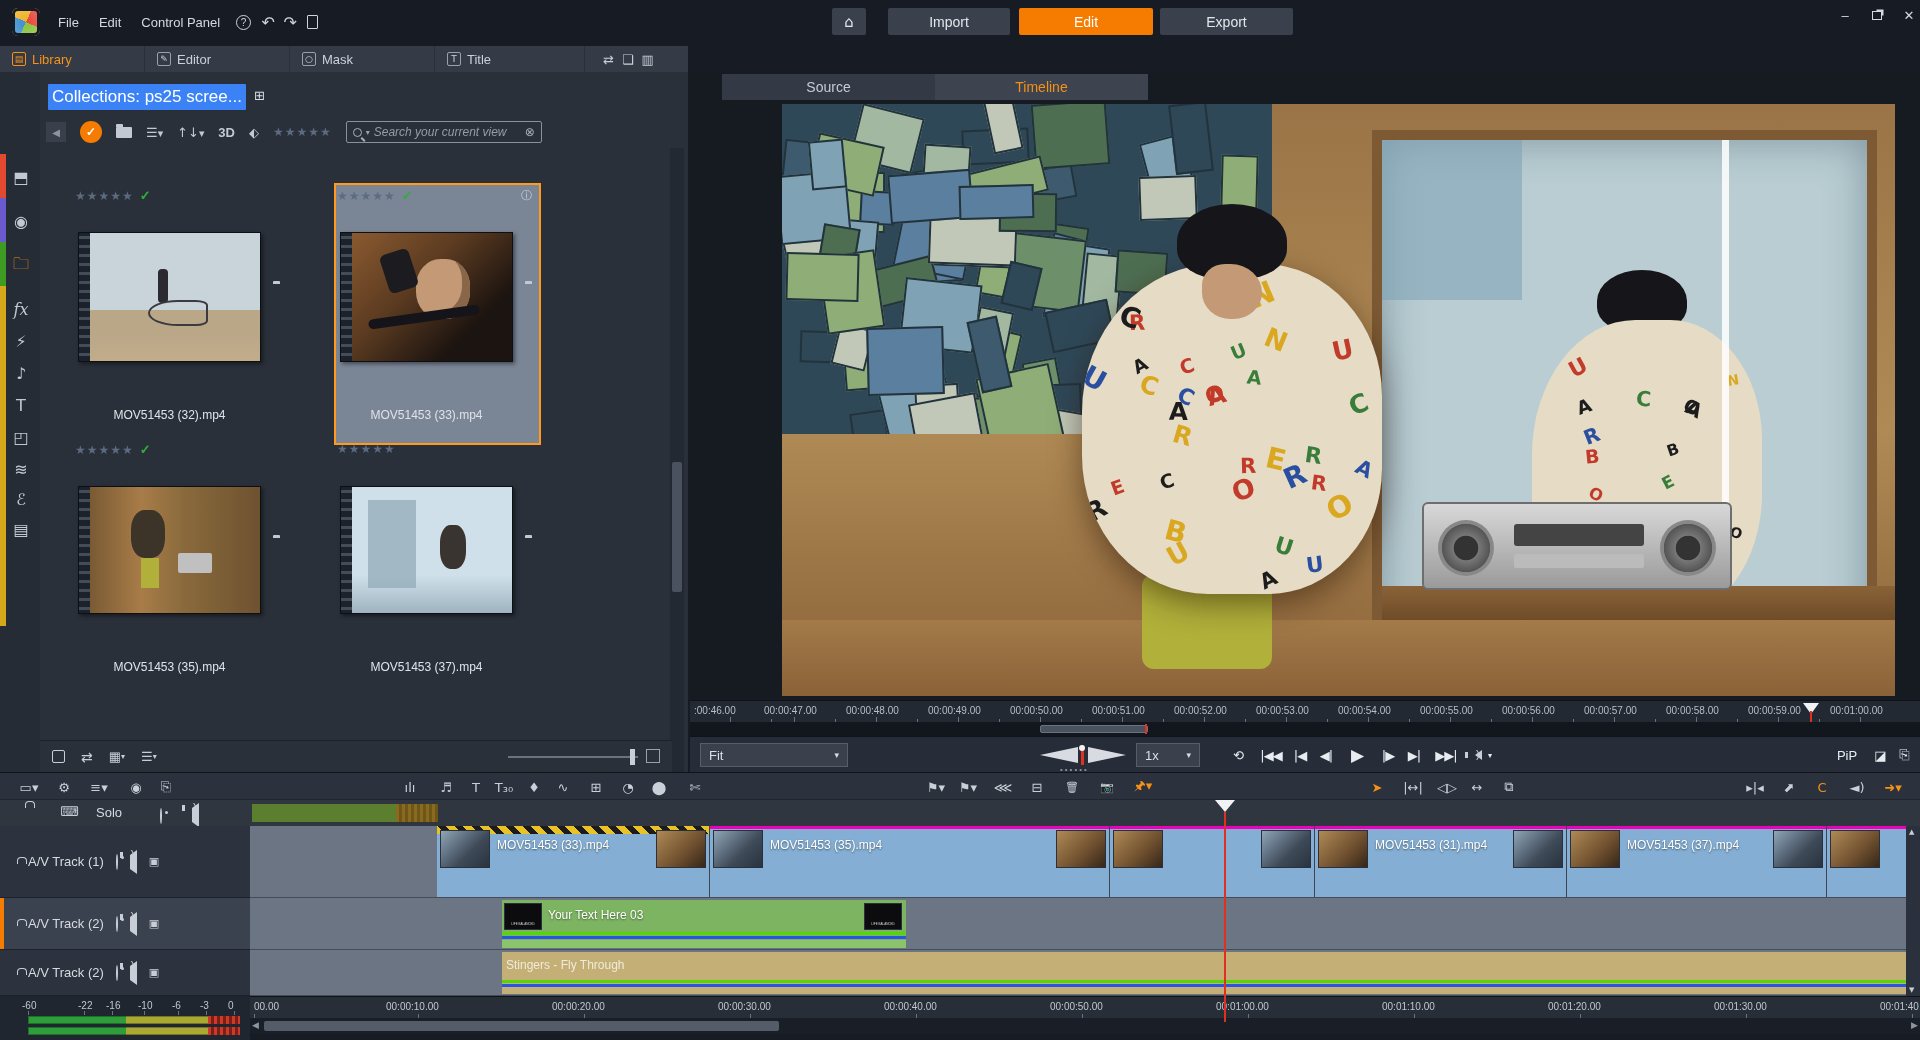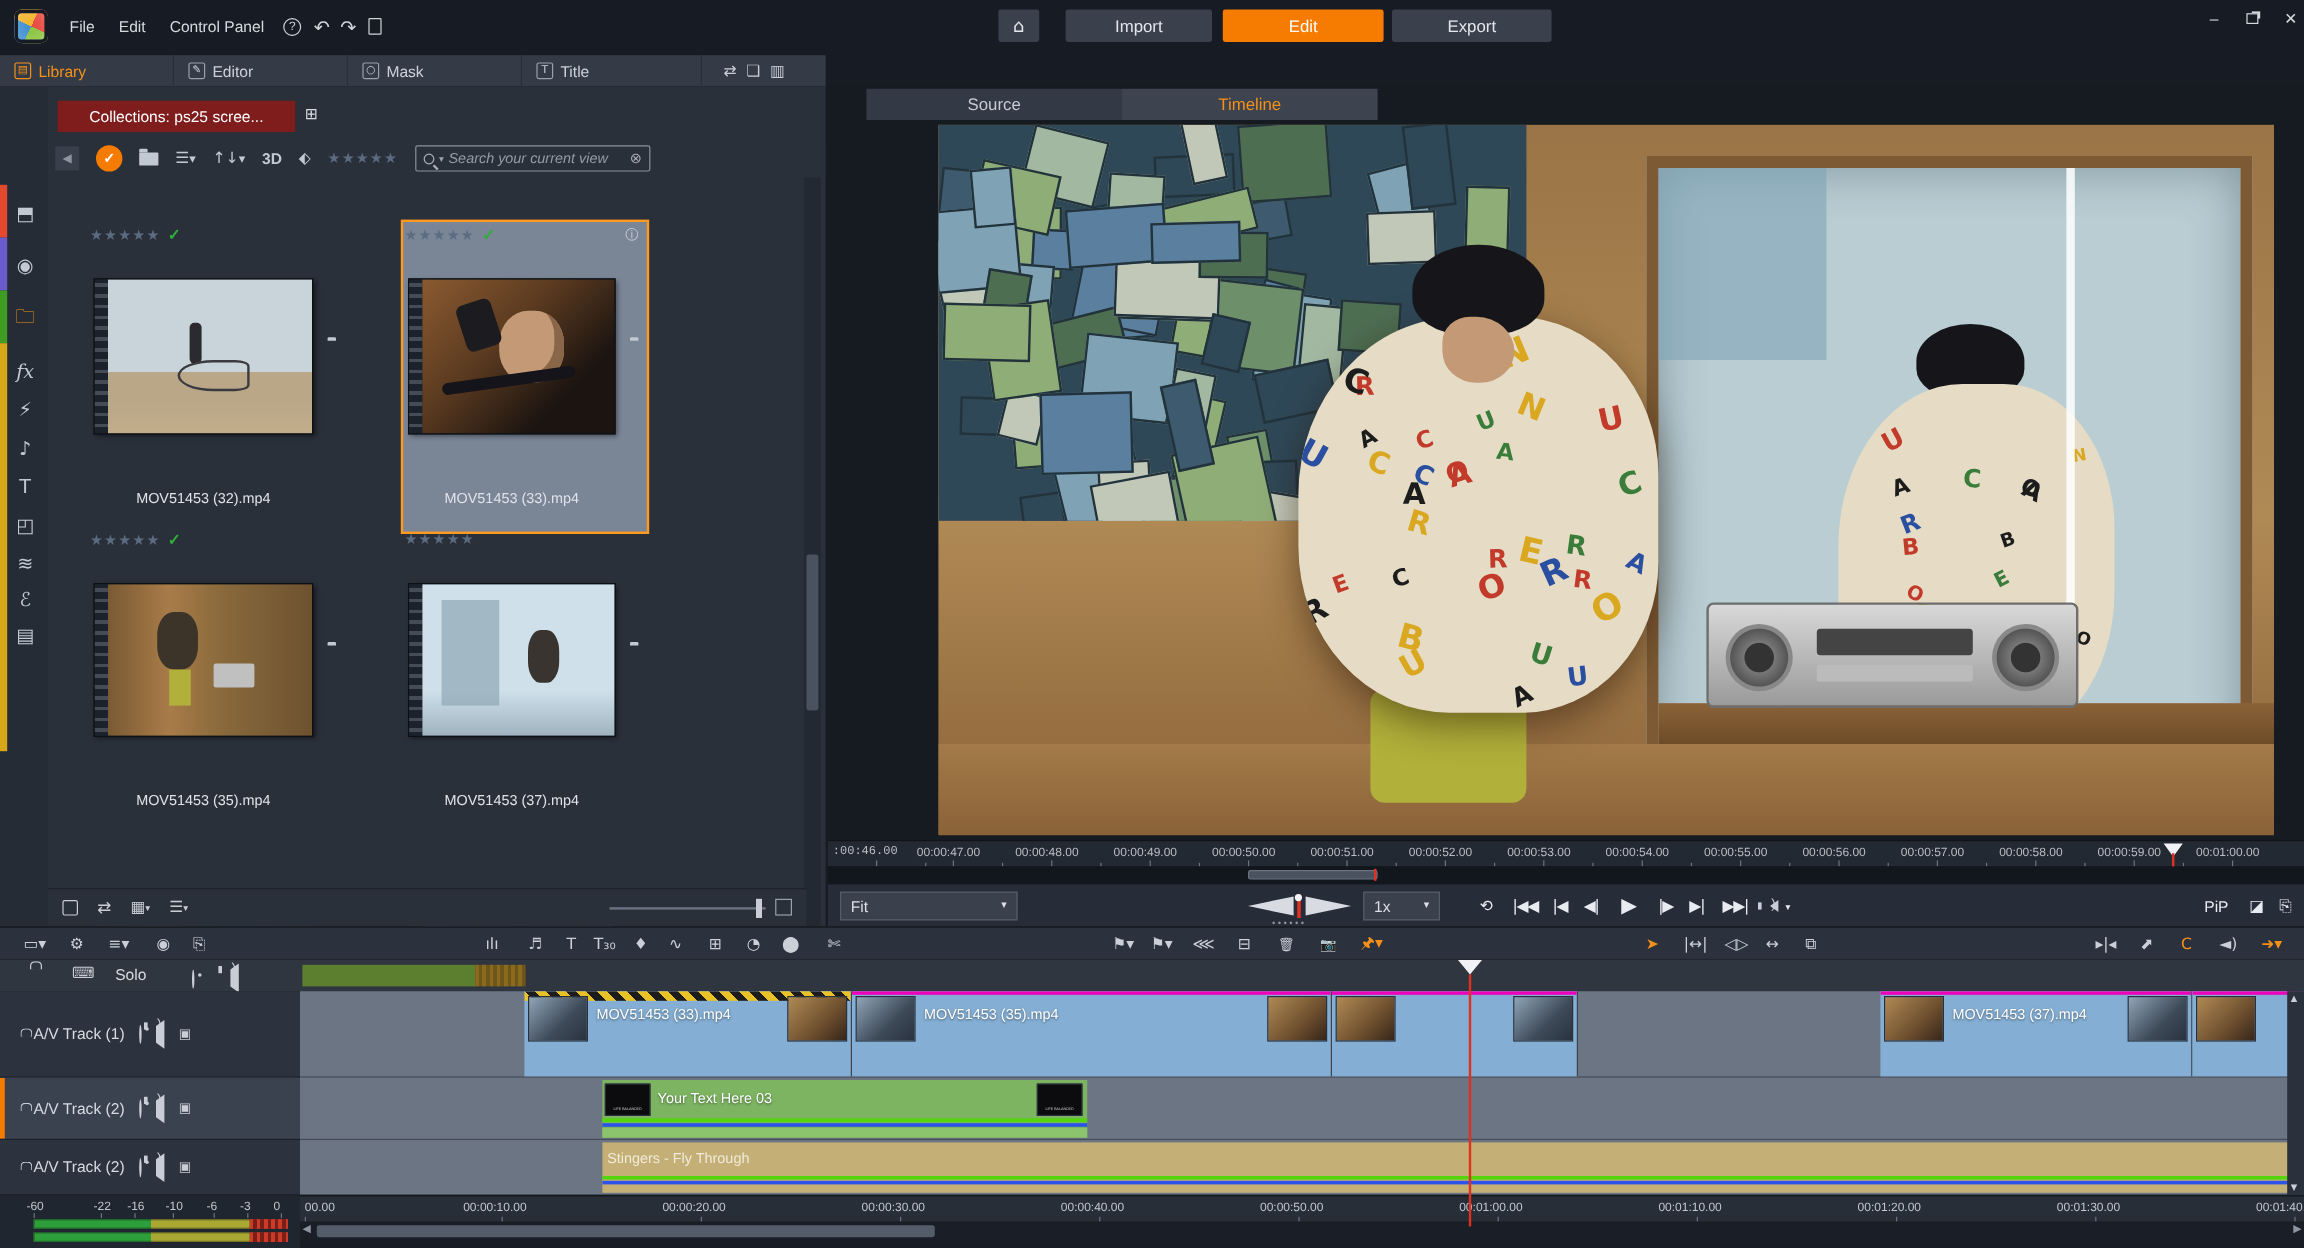--- a/index.html
+++ b/index.html
@@ -29,21 +29,21 @@
 .lib-tab.active .tic{border-color:#f59118;color:#f59118}
 #titlebar{left:690px;top:46px;width:1230px;height:26px;background:#3a414c;display:flex;align-items:center}
 #tcbox{border:1px solid #7a828e;border-radius:2px;padding:1px 6px;color:#dde1e7;background:#343b47}
 
 #rail{left:0;top:72px;width:40px;height:700px;background:#262c36}
 #railstrip{left:0;top:82px;width:6px}
 .rail-ic{left:8px;width:26px;height:26px;font-size:16px;color:#c3c9d2}
 .rail-ic.active{color:#f59118}
 
 #library{left:40px;top:72px;width:648px;height:700px;background:#2a303a;overflow:hidden}
-#coll-btn{left:8px;top:12px;width:198px;height:26px;background:#7f1d1d;color:#fff;display:flex;align-items:center;justify-content:center;font-size:13px;border-radius:1px}
+#coll-btn{left:8px;top:12px;width:198px;height:26px;background:#3b82f6;color:#fff;display:flex;align-items:center;justify-content:center;font-size:17px;border-radius:1px}
 #coll-add{left:214px;top:16px;font-size:13px;color:#d9dde3}
 #libtools{left:0;top:44px;width:648px;height:32px;display:flex;align-items:center;gap:14px;padding-left:6px;background:#2a303a}
 .tool-ic{font-size:13px;color:#c3c9d2}
 #back-btn{width:20px;height:20px;background:#39404c;color:#8d95a1;font-size:10px}
 #chk-circle{width:22px;height:22px;border-radius:50%;background:#f57c00;color:#fff;font-size:12px;font-weight:bold}
 .folder-ic{width:16px;height:11px;background:#c3c9d2;border-radius:1px;position:relative}
 .folder-ic::before{content:"";position:absolute;left:0;top:-3px;width:7px;height:3px;background:#c3c9d2;border-radius:1px 1px 0 0}
 .stars{color:#5b6b80;font-size:12px;letter-spacing:1px}
 #searchbox{width:196px;height:22px;border:1px solid #8a919c;border-radius:2px;display:flex;align-items:center;padding:0 6px;gap:4px;color:#9aa1ac;background:#2a303a}
 #searchbox .ph{font-style:italic;font-size:12px;color:#959ca7;flex:1}
@@ -478,21 +478,21 @@
           <div class="letter" style="left: 149.963px; top: 209.774px; color: rgb(194, 59, 42); font-size: 26.7938px; transform: rotate(-20.3886deg);">O</div>
           <div class="letter" style="left: 228.656px; top: 207.437px; color: rgb(194, 59, 42); font-size: 20.4441px; transform: rotate(7.21476deg);">R</div>
           <div class="letter" style="left: 86.9779px; top: 133.342px; color: rgb(28, 28, 28); font-size: 24.65px; transform: rotate(0.92927deg);">A</div>
           <div class="letter" style="left: 98.2629px; top: 90.8206px; color: rgb(194, 59, 42); font-size: 19.4114px; transform: rotate(-19.2451deg);">C</div>
         </div>
       <div id="beanie"></div>
       <div id="face"></div>
     </div>
 
     <div id="pvruler" class="abs">
-        <div class="pvtick" style="left: 4px; font-family: Liberation Mono, monospace;">:00:46.00</div>
+        <div class="pvtick" style="left: 4px;">:00:46.00</div>
         <div class="tickline" style="left: 40px;"></div>
         <div class="tickline" style="left: 81px; height: 3px;"></div>
         <div class="pvtick" style="left: 74px;">00:00:47.00</div>
         <div class="tickline" style="left: 104px;"></div>
         <div class="tickline" style="left: 145px; height: 3px;"></div>
         <div class="pvtick" style="left: 156px;">00:00:48.00</div>
         <div class="tickline" style="left: 186px;"></div>
         <div class="tickline" style="left: 227px; height: 3px;"></div>
         <div class="pvtick" style="left: 238px;">00:00:49.00</div>
         <div class="tickline" style="left: 268px;"></div>
@@ -640,20 +640,26 @@
           <div class="magenta"></div>
           <div class="ctmb" style="left: 3px; width: 50px;"></div>
           <div class="ctmb warm" style="right: 3px; width: 50px;"></div>
           <div class="lbl" style="left: 60px;">MOV51453 (35).mp4</div>
         </div>
         <div class="clip" style="left: 860px; width: 205px;">
           <div class="magenta"></div>
           <div class="ctmb warm" style="left: 3px; width: 50px;"></div>
           <div class="ctmb" style="right: 3px; width: 50px;"></div>
         </div>
+        <div class="clip" style="left: 1065px; width: 252px;">
+          <div class="magenta"></div>
+          <div class="ctmb warm" style="left: 3px; width: 50px;"></div>
+          <div class="ctmb" style="right: 3px; width: 50px;"></div>
+          <div class="lbl" style="left: 60px;">MOV51453 (31).mp4</div>
+        </div>
         <div class="clip" style="left: 1317px; width: 260px;">
           <div class="magenta"></div>
           <div class="ctmb warm" style="left: 3px; width: 50px;"></div>
           <div class="ctmb" style="right: 3px; width: 50px;"></div>
           <div class="lbl" style="left: 60px;">MOV51453 (37).mp4</div>
         </div>
         <div class="clip" style="left: 1577px; width: 91px;">
           <div class="magenta"></div>
           <div class="ctmb warm" style="left: 3px; width: 50px;"></div>
         </div>

